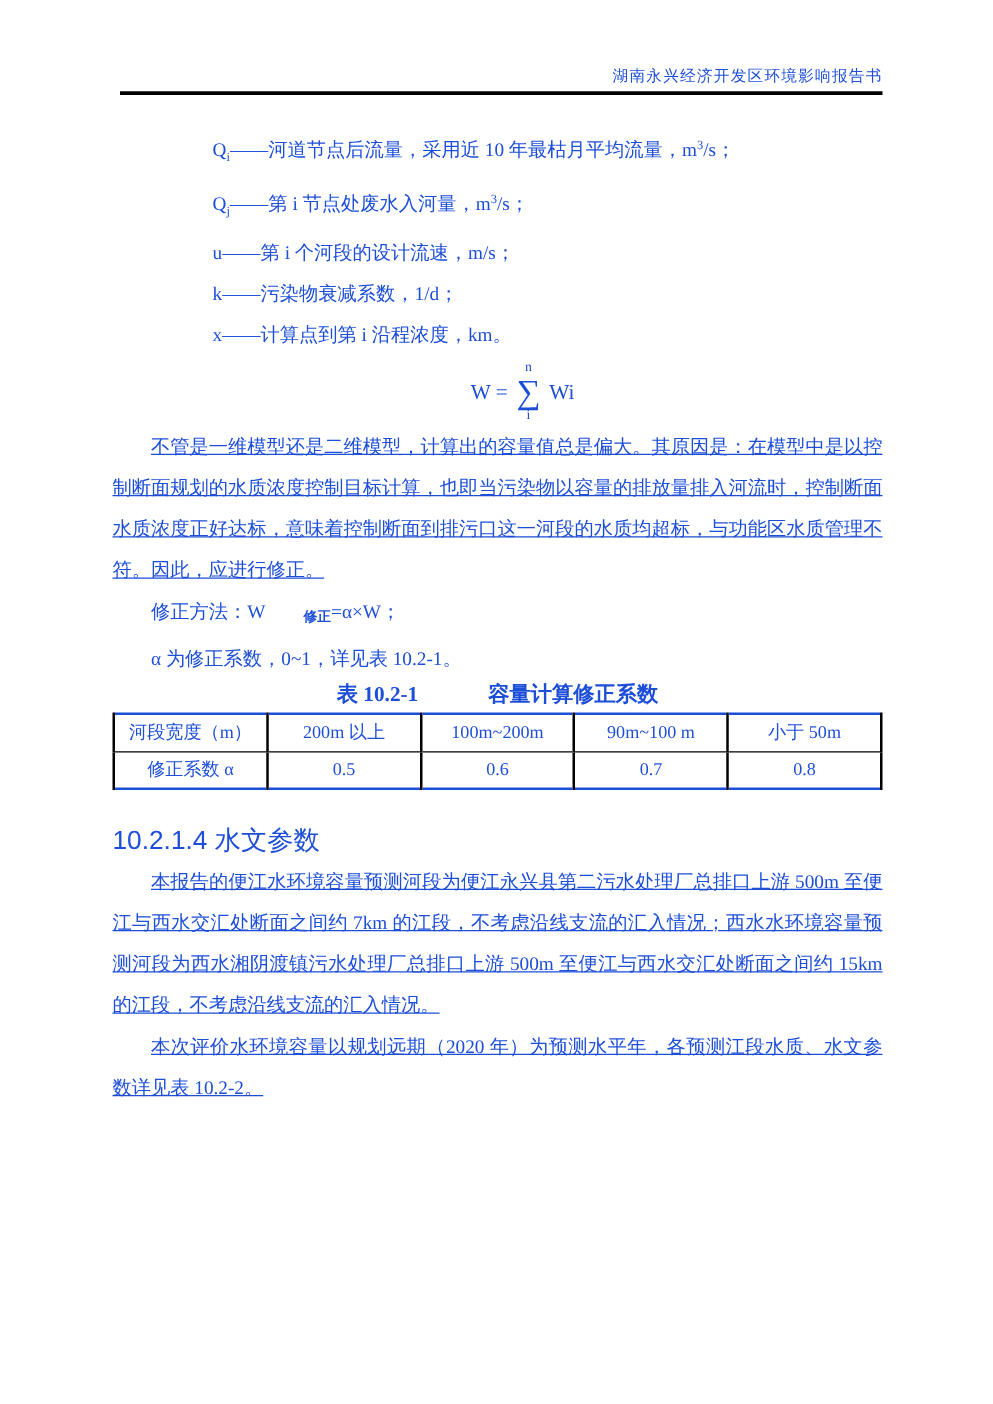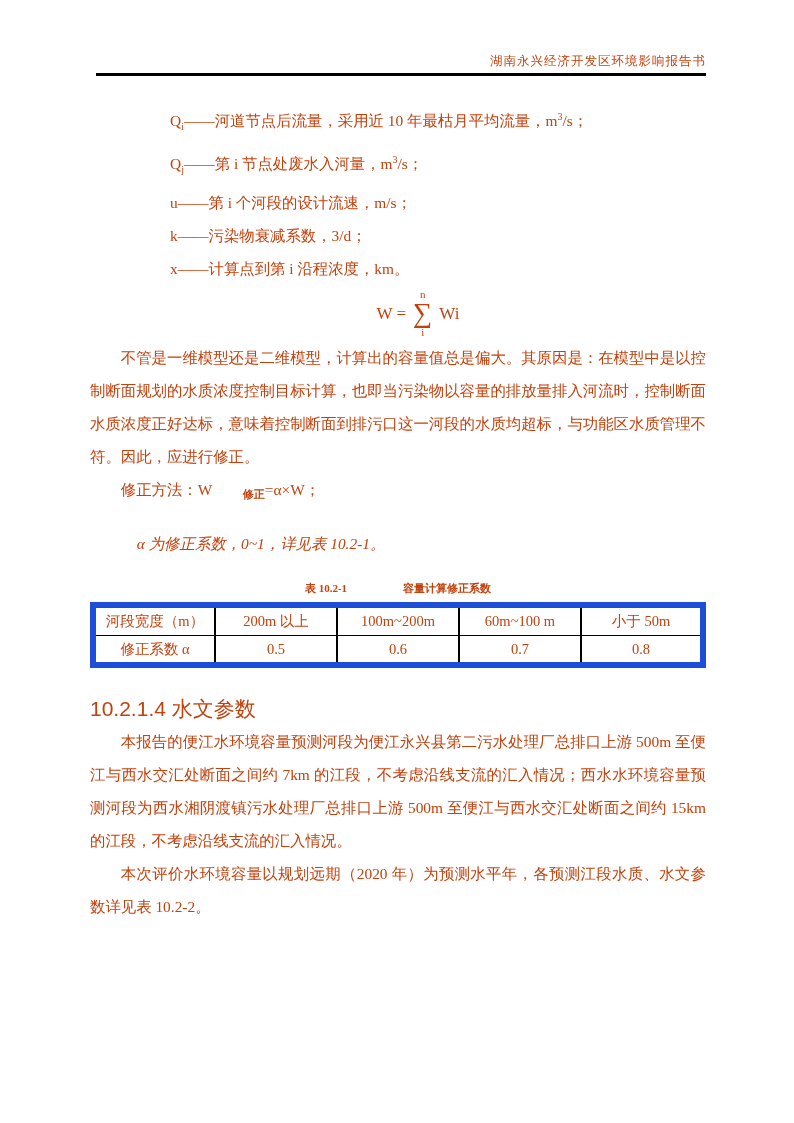--- a/index.html
+++ b/index.html
@@ -1,21 +1,21 @@
 <!DOCTYPE html>
 <html><head>
 <meta charset="utf-8">
 <style>
   * { box-sizing: border-box; }
   html, body { margin: 0; padding: 0; background: #ffffff; }
   .page {
     position: relative;
     width: 794px; height: 1123px;
     background: #ffffff;
-    color: #c2410c;
+    color: #1d4ed8;
     font-family: "Liberation Serif", "DejaVu Serif", serif;
     overflow: hidden;
   }
   .header-title {
     position: absolute;
     top: 52px; left: 96px; width: 610px;
     text-align: right;
     font-size: 12.5px;
     letter-spacing: 1px;
     line-height: 18px;
@@ -41,35 +41,35 @@
     gap: 7px;
     padding-left: 40px;
     font-size: 17px;
   }
   .sigma-col {
     display: inline-flex; flex-direction: column; align-items: center;
     line-height: 1;
   }
   .sigma-top, .sigma-bottom { font-size: 11px; line-height: 12px; }
   .sigma-op { font-size: 27px; line-height: 26px; }
-  p.body-par { margin: 0; text-indent: 2em; text-align: justify; }
+  p.body-par { margin: 0; text-indent: 2em; text-align: justify; text-decoration: underline; }
   .corr-line { margin: 0; text-indent: 2em; }
   .corr-sub { font-size: 11px; font-weight: bold; vertical-align: -3px; margin-left: 27px; }
-  .alpha-line { margin: 16px; text-indent: 2em; font-style: italic; }
+  .alpha-line { margin: 0; text-indent: 2em; }
   .table-caption {
     display: flex; justify-content: center; gap: 56px;
     font-weight: bold;
-    font-size: 11px;
+    font-size: 17px;
     line-height: 24px;
     margin-top: 0;
   }
   table.corr-table {
     width: 616px;
     border-collapse: collapse;
-    border: 6px solid #1d4ed8;
+    border: 2px solid #1d4ed8;
     margin-top: 2px;
   }
   table.corr-table td {
     border-left: 2px solid #000000;
     border-right: 2px solid #000000;
     border-top: 1px solid #000000;
     border-bottom: 1px solid #000000;
     width: 20%;
     height: 30px;
     text-align: center;
@@ -99,21 +99,21 @@
 
   <div class="header-title">湖南永兴经济开发区环境影响报告书</div>
   <div class="header-rule"></div>
 
   <div class="content">
 
     <div>
         <div class="def-line"><span>Q</span><sub>i</sub><span>——河道节点后流量，采用近 10 年最枯月平均流量，m</span><sup>3</sup><span>/s；</span></div>
         <div class="def-line"><span>Q</span><sub>j</sub><span>——第 i 节点处废水入河量，m</span><sup>3</sup><span>/s；</span></div>
         <div class="def-line"><span>u</span><span>——第 i 个河段的设计流速，m/s；</span></div>
-        <div class="def-line"><span>k</span><span>——污染物衰减系数，3/d；</span></div>
+        <div class="def-line"><span>k</span><span>——污染物衰减系数，1/d；</span></div>
         <div class="def-line"><span>x</span><span>——计算点到第 i 沿程浓度，km。</span></div>
       </div>
 
     <div class="formula-row">
       <span>W =</span>
       <span class="sigma-col">
         <span class="sigma-top">n</span>
         <span class="sigma-op">∑</span>
         <span class="sigma-bottom">i</span>
       </span>
@@ -130,21 +130,21 @@
       <span>表 10.2-1</span>
       <span>容量计算修正系数</span>
     </div>
 
     <table class="corr-table">
       <tbody>
           <tr>
             <td>河段宽度（m）</td>
             <td>200m 以上</td>
             <td>100m~200m</td>
-            <td>60m~100 m</td>
+            <td>90m~100 m</td>
             <td>小于 50m</td>
           </tr>
           <tr>
             <td>修正系数 α</td>
             <td>0.5</td>
             <td>0.6</td>
             <td>0.7</td>
             <td>0.8</td>
           </tr>
         </tbody>

